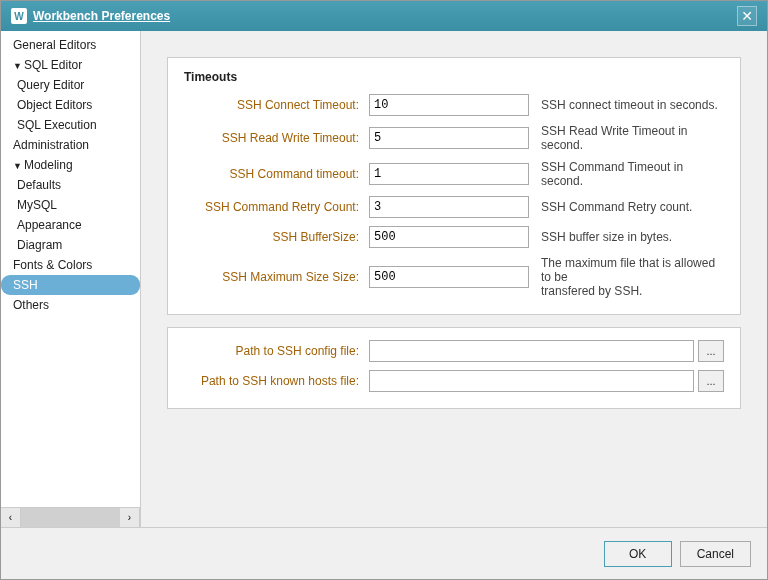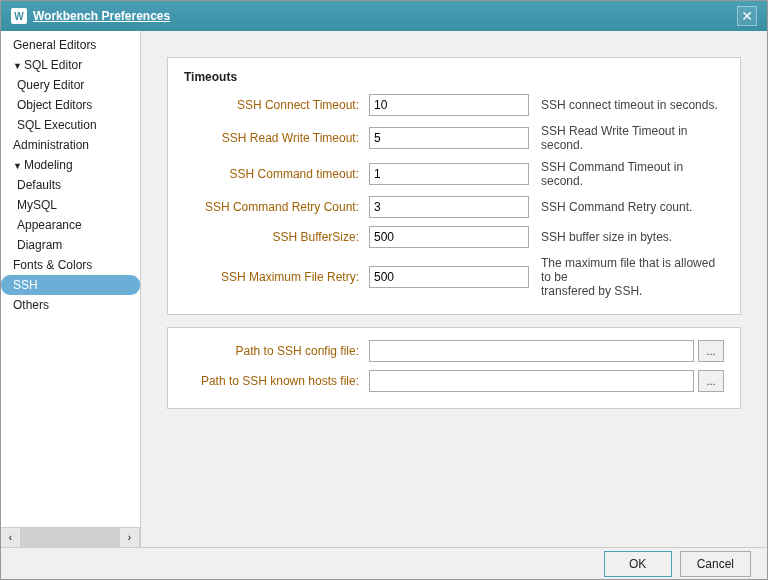--- a/index.html
+++ b/index.html
@@ -171,20 +171,21 @@
       flex-shrink: 0;
     }
 
     .form-input {
       width: 160px;
       height: 22px;
       border: 1px solid #aaa;
       padding: 2px 4px;
       font-size: 12px;
       background: #fff;
+      font-family: Liberation Mono, monospace;
     }
 
     .form-hint {
       margin-left: 12px;
       color: #444;
       font-size: 12px;
       flex: 1;
     }
 
     .form-input-wide {
@@ -205,21 +206,21 @@
       font-size: 11px;
       display: flex;
       align-items: center;
       justify-content: center;
       margin-left: 4px;
       color: #333;
     }
 
     
     .footer {
-      height: 32px;
+      height: 52px;
       background: #f0f0f0;
       border-top: 1px solid #ccc;
       display: flex;
       align-items: center;
       justify-content: flex-end;
       padding: 0 16px;
       gap: 8px;
       flex-shrink: 0;
     }
 
@@ -319,21 +320,21 @@
               <div class="form-label">SSH Command Retry Count:</div>
               <input type="text" class="form-input" value="3" style="">
               <div class="form-hint" style="white-space: pre-line;">SSH Command Retry count.</div>
             </div>
             <div class="form-row">
               <div class="form-label">SSH BufferSize:</div>
               <input type="text" class="form-input" value="500" style="">
               <div class="form-hint" style="white-space: pre-line;">SSH buffer size in bytes.</div>
             </div>
             <div class="form-row">
-              <div class="form-label">SSH Maximum File Retry:</div>
+              <div class="form-label">SSH Maximum Size Size:</div>
               <input type="text" class="form-input" value="500" style="">
               <div class="form-hint" style="white-space: pre-line;">The maximum file that is allowed to be
 transfered by SSH.</div>
             </div>
           </div>
       </div>
 
       <div class="section-box">
         <div id="path-rows">
             <div class="form-row">

